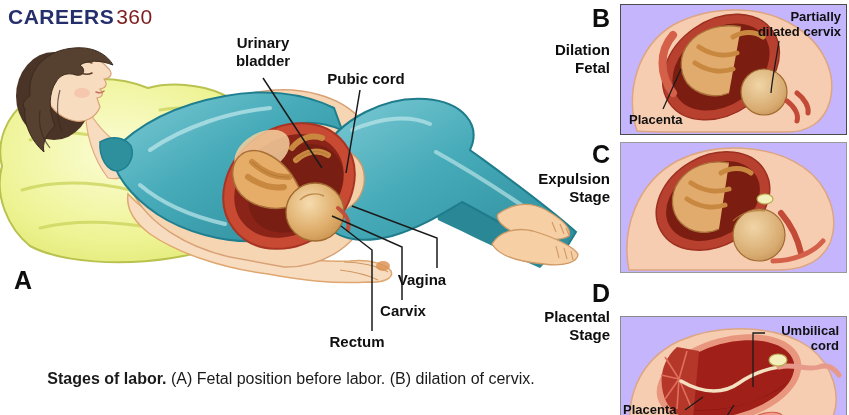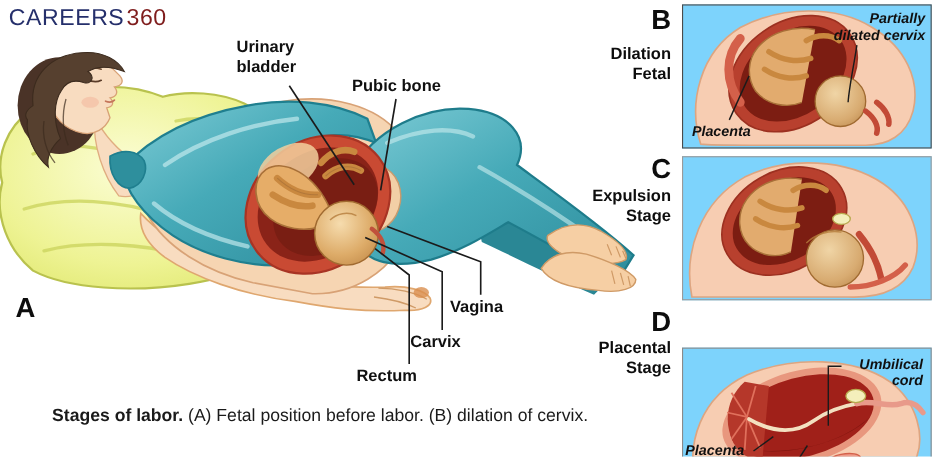--- a/index.html
+++ b/index.html
@@ -4,30 +4,30 @@
 <style>
   html,body{margin:0;padding:0;}
   body{
     width:849px;height:415px;position:relative;background:#ffffff;
     font-family:"Liberation Sans", sans-serif;color:#111;overflow:hidden;
   }
   .abs{position:absolute;}
   .prewrap{white-space:pre-line;line-height:1.18;}
   
   .logo{top:5px;left:8px;font-size:21px;letter-spacing:.5px;}
-  .logo .brand{font-weight:400;color:#252f6b;}
+  .logo .brand{font-weight:700;color:#252f6b;}
   .logo .suffix{font-weight:400;color:#7f1d1d;margin-left:2px;}
   
-  .fig-label{font-size:15px;font-weight:600;color:#101010;}
+  .fig-label{font-size:15px;font-weight:600;color:#101010;text-align:center;}
   .letter{font-size:25px;font-weight:800;color:#0d0d0d;}
   
   .stage-letter{width:52px;text-align:right;left:558px;}
   .stage-name{width:84px;text-align:right;left:526px;font-size:15px;font-weight:600;color:#0d0d0d;}
   .panel{
-    left:620px;width:227px;height:131px;background:#7dd3fc;box-sizing:border-box;font-style:italic;
+    left:620px;width:227px;height:131px;background:#c4b5fd;box-sizing:border-box;
   }
   .panel-b{border:1.5px solid #4b4b4b;}
   .panel-c{border:1px solid #9a9a9a;}
   .panel-d{border:1px solid #8a8a8a;}
   .panel svg{position:absolute;left:0;top:0;}
   .panel-label{position:absolute;font-size:13px;font-weight:600;color:#101010;}
   .ta-r{text-align:right;}
   
   .caption{left:10px;top:368px;width:562px;text-align:center;font-size:16px;color:#1a1a1a;line-height:21px;}
   .caption .lead{font-weight:700;}
@@ -135,22 +135,22 @@
       <path d="M360,90 L346,173"></path>
       <path d="M352,206 L437,238 L437,268"></path>
       <path d="M332,216 L402,247 L402,300"></path>
       <path d="M341,226 L372,250 L372,331"></path>
     </g>
   </g>
 </svg>
 
 <div class="abs fig-label prewrap" style="left:215px;top:34px;width:96px;">Urinary
 bladder</div>
-<div class="abs fig-label" style="left:320px;top:70px;width:92px;">Pubic bone</div>
-<div class="abs fig-label" style="left:409px;top:271px;width:66px;">Vagina</div>
+<div class="abs fig-label" style="left:320px;top:70px;width:92px;">Pubic cord</div>
+<div class="abs fig-label" style="left:389px;top:271px;width:66px;">Vagina</div>
 <div class="abs fig-label" style="left:373px;top:302px;width:60px;">Carvix</div>
 <div class="abs fig-label" style="left:324px;top:333px;width:66px;">Rectum</div>
 <div class="abs letter" style="left:14px;top:266px;">A</div>
 
 <div class="abs letter stage-letter" style="top:4px;">B</div>
 <div class="abs stage-name prewrap" style="top:41px;">Dilation
 Fetal</div>
 <div class="abs letter stage-letter" style="top:140px;">C</div>
 <div class="abs stage-name prewrap" style="top:170px;">Expulsion
 Stage</div>

